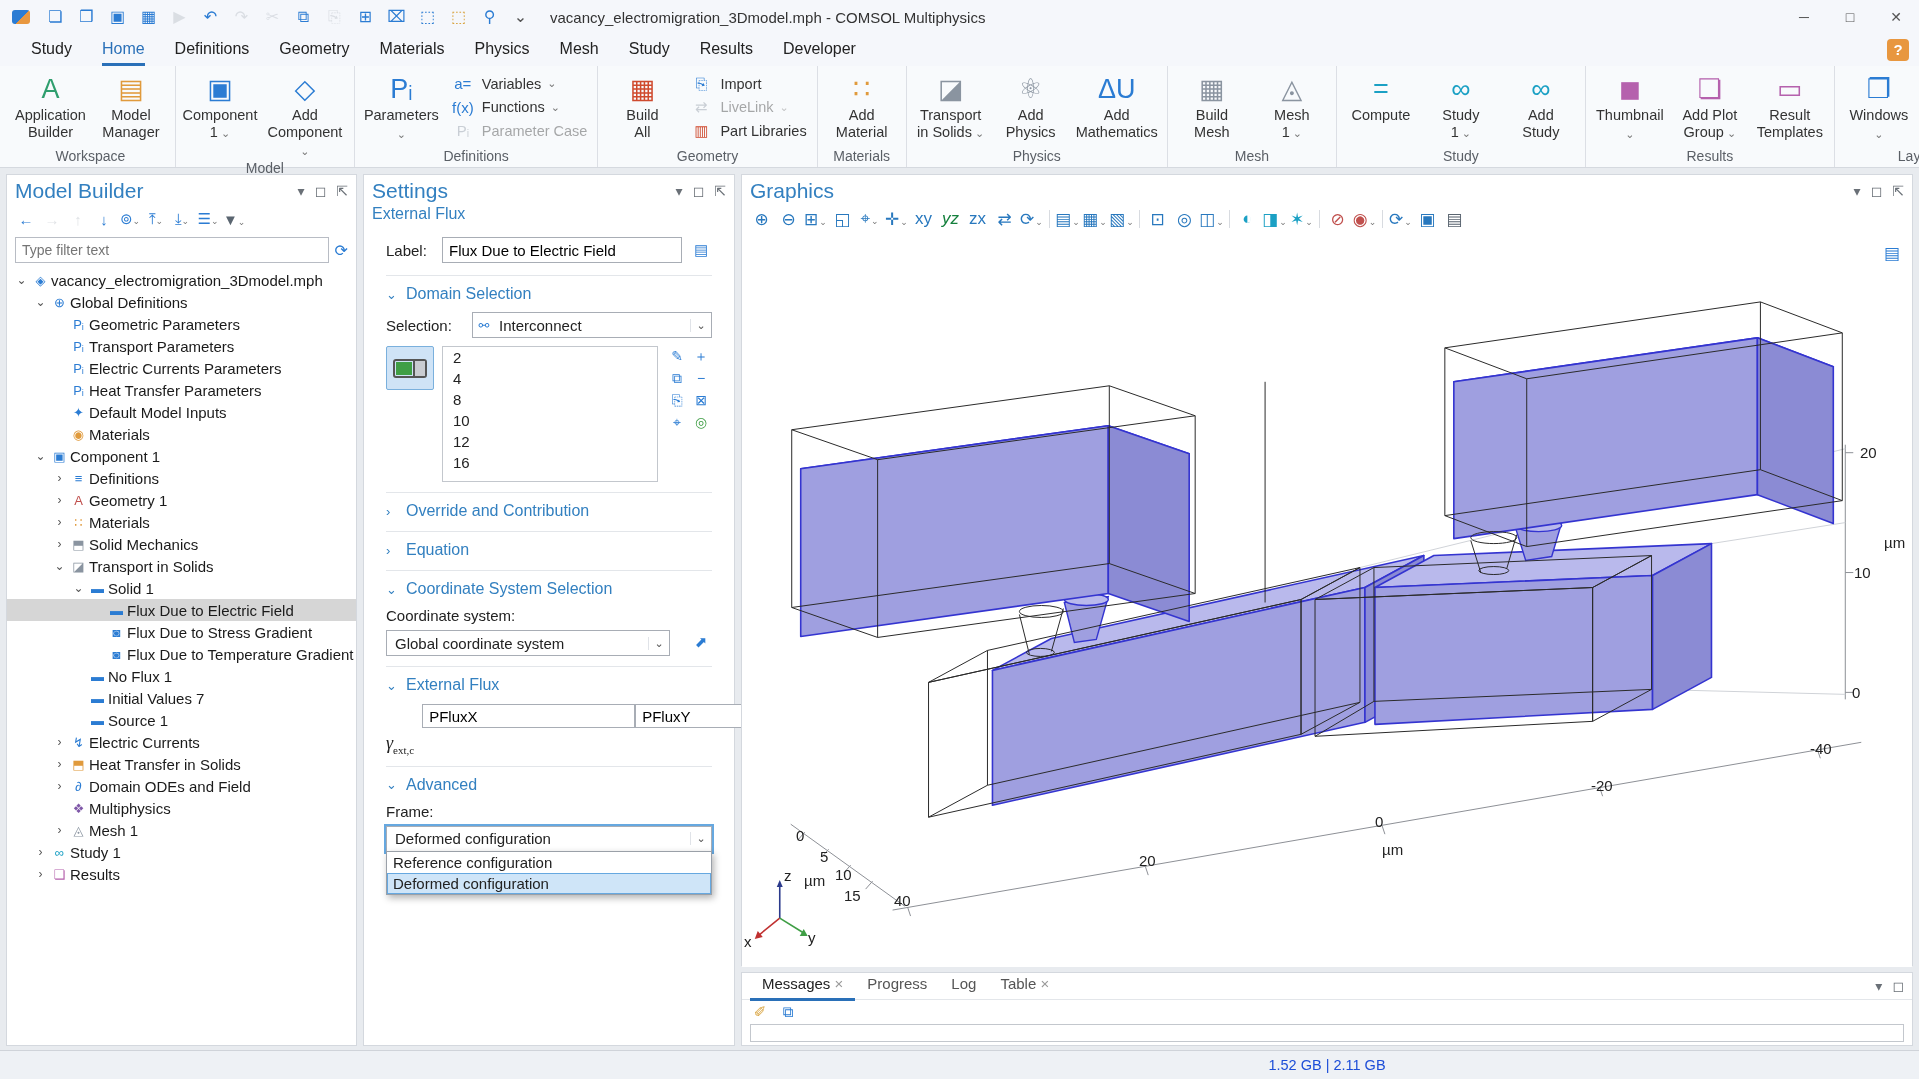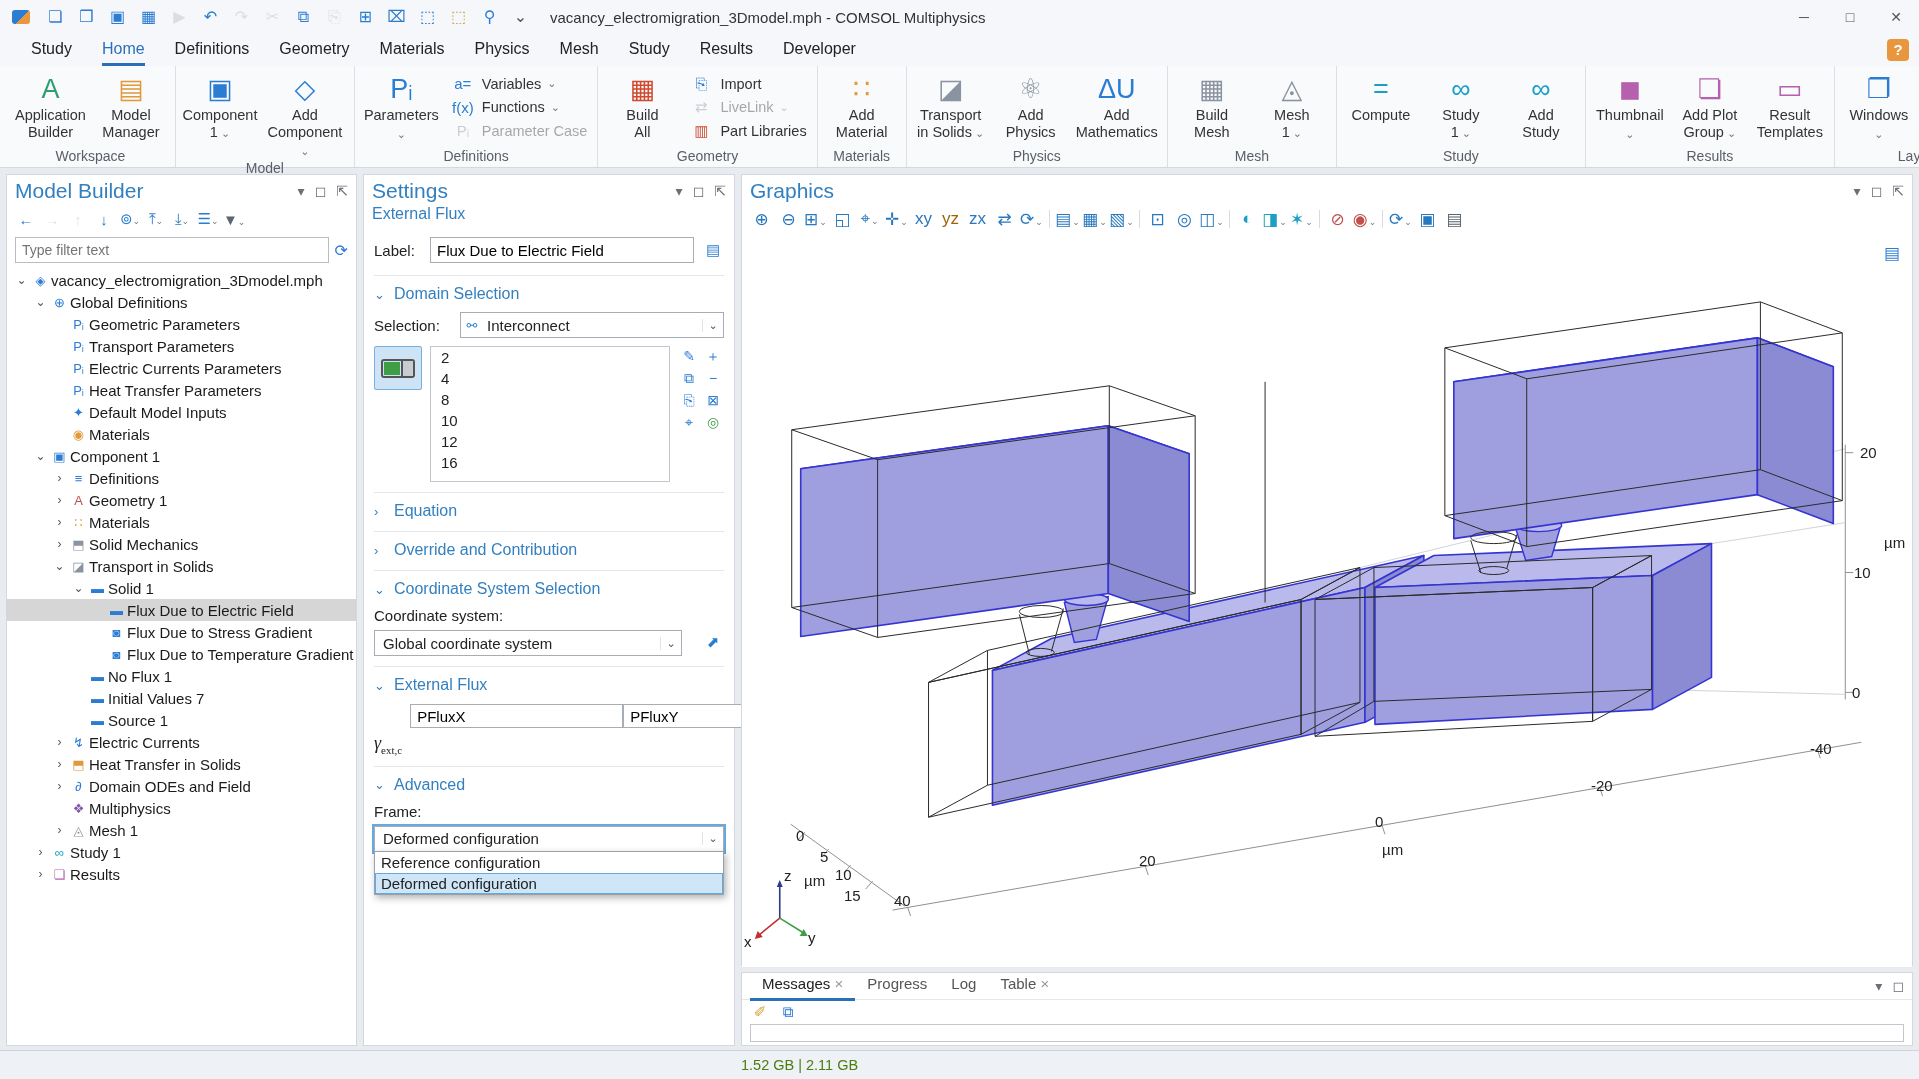--- a/index.html
+++ b/index.html
@@ -54,21 +54,21 @@
                    font-family:"Liberation Sans",sans-serif;color:#333}
   .refresh{color:#2b7cd3;font-size:16px}
   .tree{margin-top:4px}
   .trow{display:flex;align-items:center;height:22px;white-space:nowrap;cursor:default}
   .trow.selected{background:#d6d6d6}
   .chev{width:17px;text-align:center;color:#555;font-size:12px;flex:none}
   .ticon{width:21px;text-align:center;font-size:13px;flex:none}
   .tlabel{font-size:15px;color:#1a1a1a}
   
   .settings{left:363px;top:174px;width:372px;height:872px}
-  .sbody{padding:0 10px}
+  .sbody{padding:0 22px}
   .labelrow{display:flex;align-items:center;gap:8px;margin:10px 0 12px}
   .labelrow label{width:48px;font-size:15px}
   .labelrow input{flex:1;height:24px;border:1px solid #a8adb5;padding:0 6px;font-size:15px;
                   font-family:"Liberation Sans",sans-serif}
   .ibtn{width:22px;text-align:center;font-size:15px}
   .sec{border-top:1px solid #e3e6ea;margin-top:6px;padding-top:4px}
   .sech{display:flex;align-items:center;gap:8px;height:28px;color:#3380c0;font-size:16px}
   .sech::before{content:"⌄";color:#3380c0;font-size:13px;width:12px}
   .sech.collapsed::before{content:"›"}
   .selrow{display:flex;align-items:center;gap:8px;margin:4px 0 8px}
@@ -117,21 +117,21 @@
   .messages{left:741px;top:972px;width:1172px;height:74px}
   .mtabs{display:flex;align-items:center;height:26px;padding:0 8px;border-bottom:1px solid #e3e6ea}
   .mtab{padding:0 12px;font-size:15px;color:#555;height:26px;line-height:24px}
   .mtab.active{color:#222;border-bottom:3px solid #2a70b8}
   .mtab.closable::after{content:" ×";color:#999}
   .mtb{display:flex;gap:8px;align-items:center;height:24px;padding:0 8px}
   .mtbi{font-size:15px;width:20px;text-align:center}
   .mcontent{margin:0 8px;height:16px;border:1px solid #c3c7cd;background:#fff}
   
   .statusbar{left:0;top:1050px;width:1919px;height:29px;background:#eef1f5;border-top:1px solid #cfd3d9;position:absolute}
-  .statustext{position:absolute;left:741px;width:1172px;line-height:28px;font-size:14.5px;color:#4d7c0f}
+  .statustext{position:absolute;left:741px;width:1172px;text-align:center;line-height:28px;font-size:14.5px;color:#1d4ed8}
 </style>
 </head>
 <body>
 
 <div class="titlebar">
   <div class="app-logo"></div>
   <div class="qat">
       <span class="qi"><span style="color: rgb(43, 124, 211);">❏</span></span>
       <span class="qi"><span style="color: rgb(43, 124, 211);">❒</span></span>
       <span class="qi"><span style="color: rgb(43, 124, 211);">▣</span></span>
@@ -566,24 +566,24 @@
             <span class="sb"><span style="color: rgb(43, 124, 211);">−</span></span>
             <span class="sb"><span style="color: rgb(43, 124, 211);">⎘</span></span>
             <span class="sb"><span style="color: rgb(43, 124, 211);">⊠</span></span>
             <span class="sb"><span style="color: rgb(43, 124, 211);">⌖</span></span>
             <span class="sb"><span style="color: rgb(63, 158, 69);">◎</span></span>
           </div>
       </div>
     </div>
 
     <div class="sec">
+      <div class="sech collapsed">Override and Contribution</div>
+    </div>
+    <div class="sec">
       <div class="sech collapsed">Equation</div>
-    </div>
-    <div class="sec">
-      <div class="sech collapsed">Override and Contribution</div>
     </div>
 
     <div class="sec">
       <div class="sech">Coordinate System Selection</div>
       <div class="fieldlab">Coordinate system:</div>
       <div class="corow">
         <div class="combo">
           <span class="val" style="padding-left:8px">Global coordinate system</span>
           <span class="arrow">⌄</span>
         </div>
@@ -631,21 +631,21 @@
     </span>
   </div>
   <div class="gtools">
       <span class="gi"><span style="color: rgb(40, 120, 190);">⊕</span></span>
       <span class="gi"><span style="color: rgb(40, 120, 190);">⊖</span></span>
       <span class="gi menu"><span style="color: rgb(40, 120, 190);">⊞</span></span>
       <span class="gi"><span style="color: rgb(40, 120, 190);">◱</span></span>
       <span class="gi menu"><span style="color: rgb(40, 120, 190);">⌖</span></span>
       <span class="gi menu"><span style="color: rgb(40, 120, 190);">✛</span></span>
       <span class="gi"><span style="color: rgb(40, 120, 190);">xy</span></span>
-      <span class="gi"><span style="color: #a16207;">yz</span></span>
+      <span class="gi"><span style="color: #15803d; font-style: italic;">yz</span></span>
       <span class="gi"><span style="color: rgb(40, 120, 190);">zx</span></span>
       <span class="gi"><span style="color: rgb(40, 120, 190);">⇄</span></span>
       <span class="gi menu"><span style="color: rgb(40, 120, 190);">⟳</span></span>
       <span class="gsep"></span>
       <span class="gi menu"><span style="color: rgb(40, 120, 190);">▤</span></span>
       <span class="gi menu"><span style="color: rgb(40, 120, 190);">▦</span></span>
       <span class="gi menu"><span style="color: rgb(40, 120, 190);">▧</span></span>
       <span class="gsep"></span>
       <span class="gi"><span style="color: rgb(40, 120, 190);">⊡</span></span>
       <span class="gi"><span style="color: rgb(40, 120, 190);">◎</span></span>

